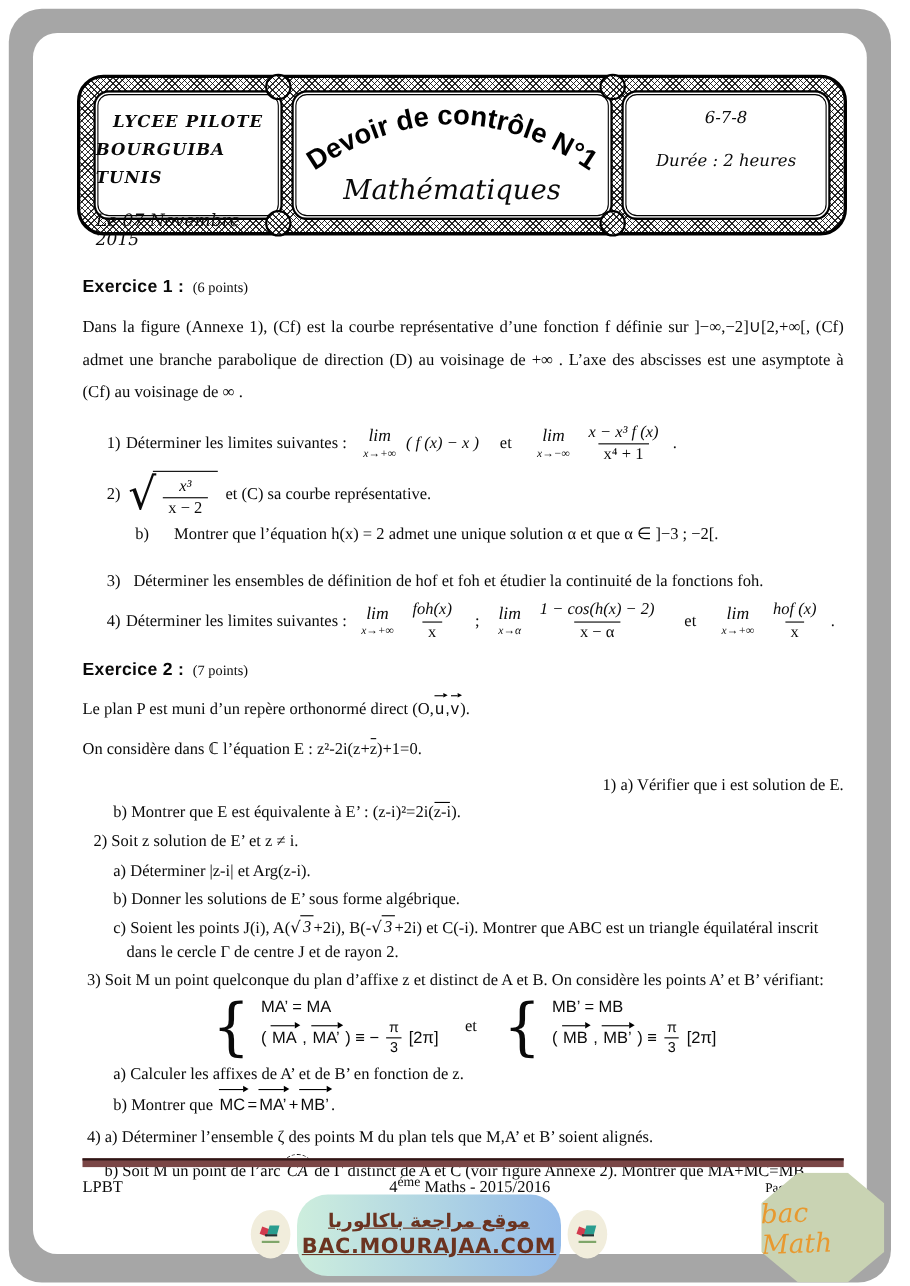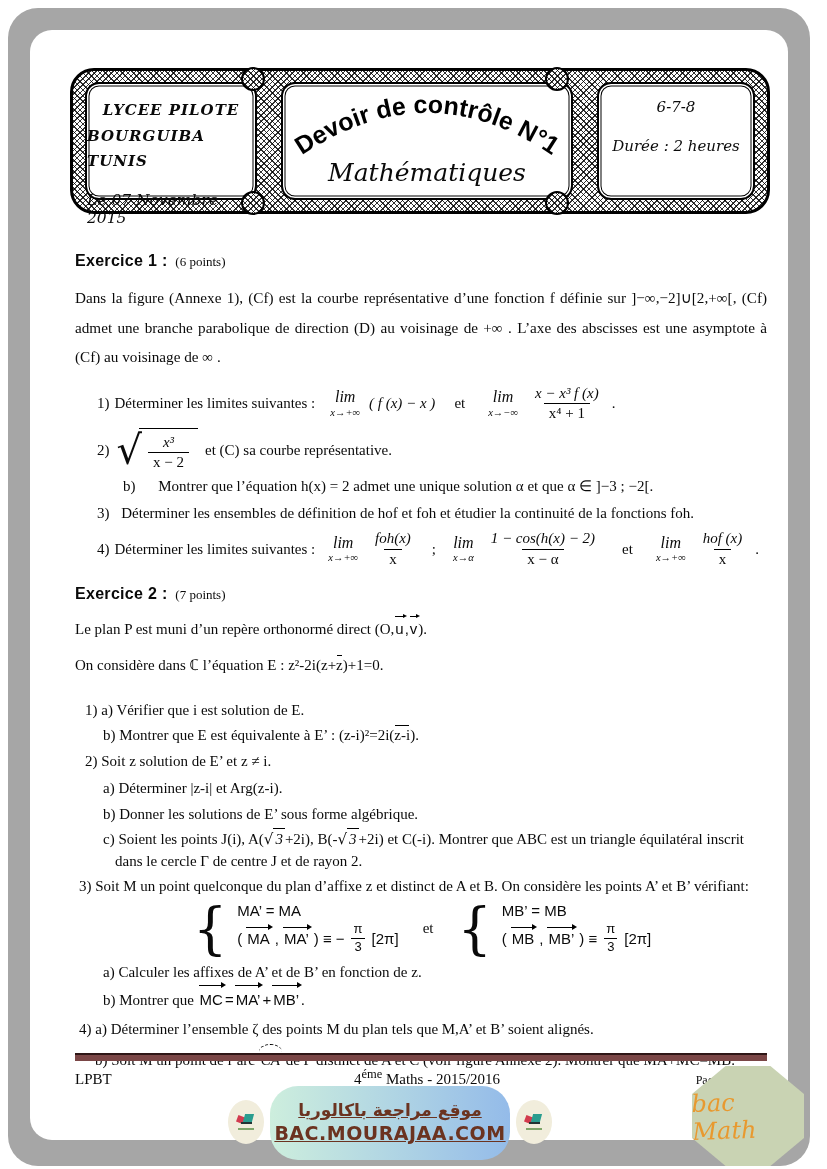--- a/index.html
+++ b/index.html
@@ -14,21 +14,21 @@
     background:#ffffff;border-radius:22px;}
   
   .hatch{
     background-color:#fff;
     background-image:
       repeating-linear-gradient(45deg, rgba(0,0,0,.8) 0 1px, transparent 1px 4px),
       repeating-linear-gradient(135deg, rgba(0,0,0,.8) 0 1px, transparent 1px 4px);
   }
   .header-box{position:absolute;left:40px;top:38px;width:700px;height:146px;
     border:3.5px solid #000;border-radius:24px;box-sizing:border-box;
-    padding:11px 12px;display:flex;gap:24px;}
+    padding:11px 12px;display:flex;gap:8px;}
   .panel{background:#fff;border:2.5px solid #000;border-radius:14px;
     box-sizing:border-box;position:relative;box-shadow:inset 0 0 0 1.5px #fff, inset 0 0 0 2.5px #000;}
   .panel.left{width:172px;display:flex;flex-direction:column;align-items:center;padding-top:14px;}
   .panel.center{width:292px;display:flex;flex-direction:column;align-items:center;padding-top:2px;}
   .panel.right{flex:1;display:flex;flex-direction:column;align-items:center;padding-top:12px;}
   .bump{position:absolute;width:24px;height:24px;border-radius:50%;border:2.5px solid #000;box-sizing:border-box;}
   .school-line{font-family:"DejaVu Serif",serif;font-style:italic;font-weight:bold;
     font-size:15px;letter-spacing:1px;line-height:1.7;}
   .date-line{font-family:"DejaVu Serif",serif;font-style:italic;font-size:15.5px;margin-top:16px;}
   .subject{font-family:"DejaVu Serif",serif;font-style:italic;font-size:25px;margin-top:-8px;}
@@ -179,21 +179,21 @@
                 <span class="fd">x − 2</span>
               </span></span>
         </span>
         <span>et (C)  sa courbe représentative.</span>
       </div>
 
       <div class="tline ind2" style="margin-top:2px;">
         <span>b)</span>
         <span style="margin-left:19px;">Montrer que l’équation h(x) = 2 admet une unique solution α et que α ∈ ]−3 ; −2[.</span>
       </div>
-      <div class="tline ind1" style="margin-top:4px;">
+      <div class="tline ind1" style="margin-top:20px;">
         <span>3)</span>
         <span style="margin-left:8px;">Déterminer les ensembles de définition de hof et foh et étudier la continuité de la fonctions foh.</span>
       </div>
 
       <div class="tline mathline ind1" style="margin-top:4px;">
         <span class="qnum">4)</span>
         <span style="margin-right:4px;">Déterminer les limites suivantes :</span>
         <span class="lim">
             <span class="lw">lim</span>
             <span class="ls">x→+∞</span>
@@ -229,21 +229,21 @@
       </div>
 
       <div class="tline" style="margin-top:14px;">
         <span>Le plan P est muni d’un repère orthonormé direct (O,</span><span class="vec-s sans">u</span><span class="sans">,</span><span class="vec-s sans">v</span><span>).</span>
       </div>
 
       <div class="tline" style="margin-top:12px;">
         <span>On considère dans ℂ l’équation E :  z²-2i(z+</span><span class="conj">z</span><span>)+1=0.</span>
       </div>
 
-      <div class="tline e2a" style="margin-top:22px;">1) a) Vérifier que i est solution de E.</div>
+      <div class="tline e2a" style="margin-top:10px;text-align:right;">1) a) Vérifier que i est solution de E.</div>
 
       <div class="tline e2b" style="margin-top:2px;">
         <span>b) Montrer que  E  est équivalente à E’ :  (z-i)²=2i(</span><span class="conj">z-i</span><span>).</span>
       </div>
 
       <div class="tline e2a" style="margin-top:3px;">2) Soit z solution  de E’ et  z ≠ i.</div>
       <div class="tline e2b" style="margin-top:3px;">a) Déterminer |z-i| et Arg(z-i).</div>
       <div class="tline e2b" style="margin-top:3px;">b) Donner les solutions de E’ sous forme algébrique.</div>
 
       <div class="tline e2b" style="margin-top:2px;line-height:1.45;">

